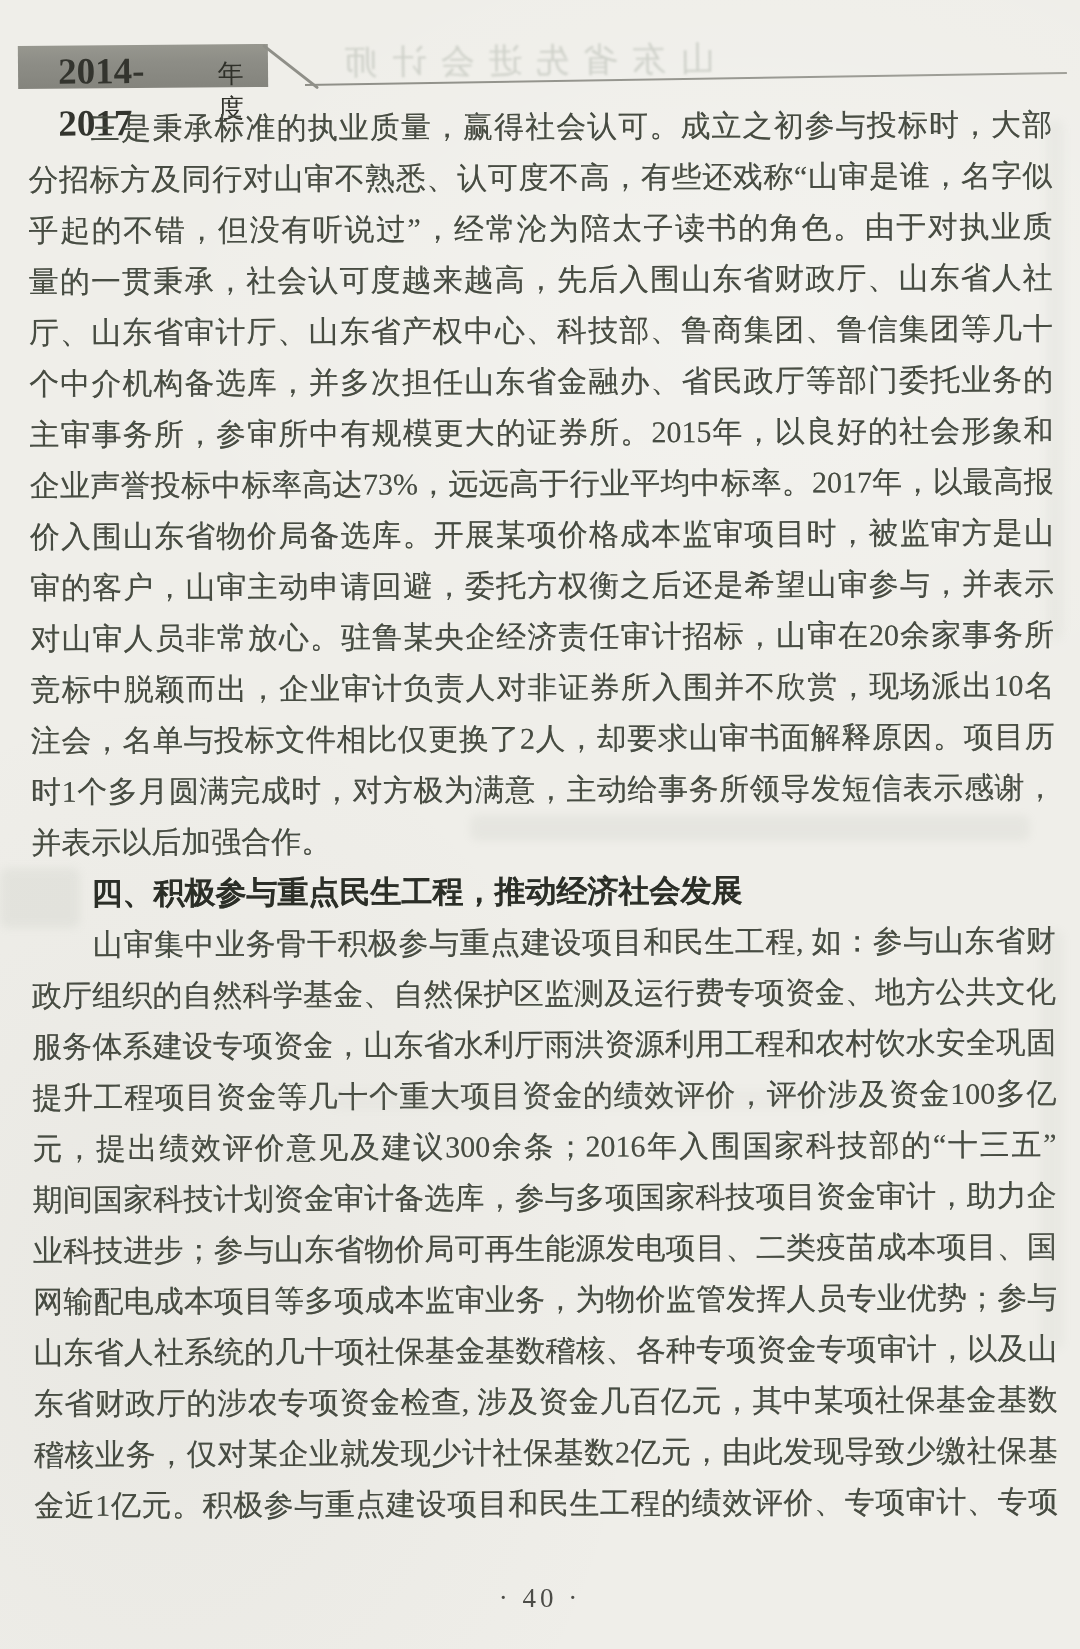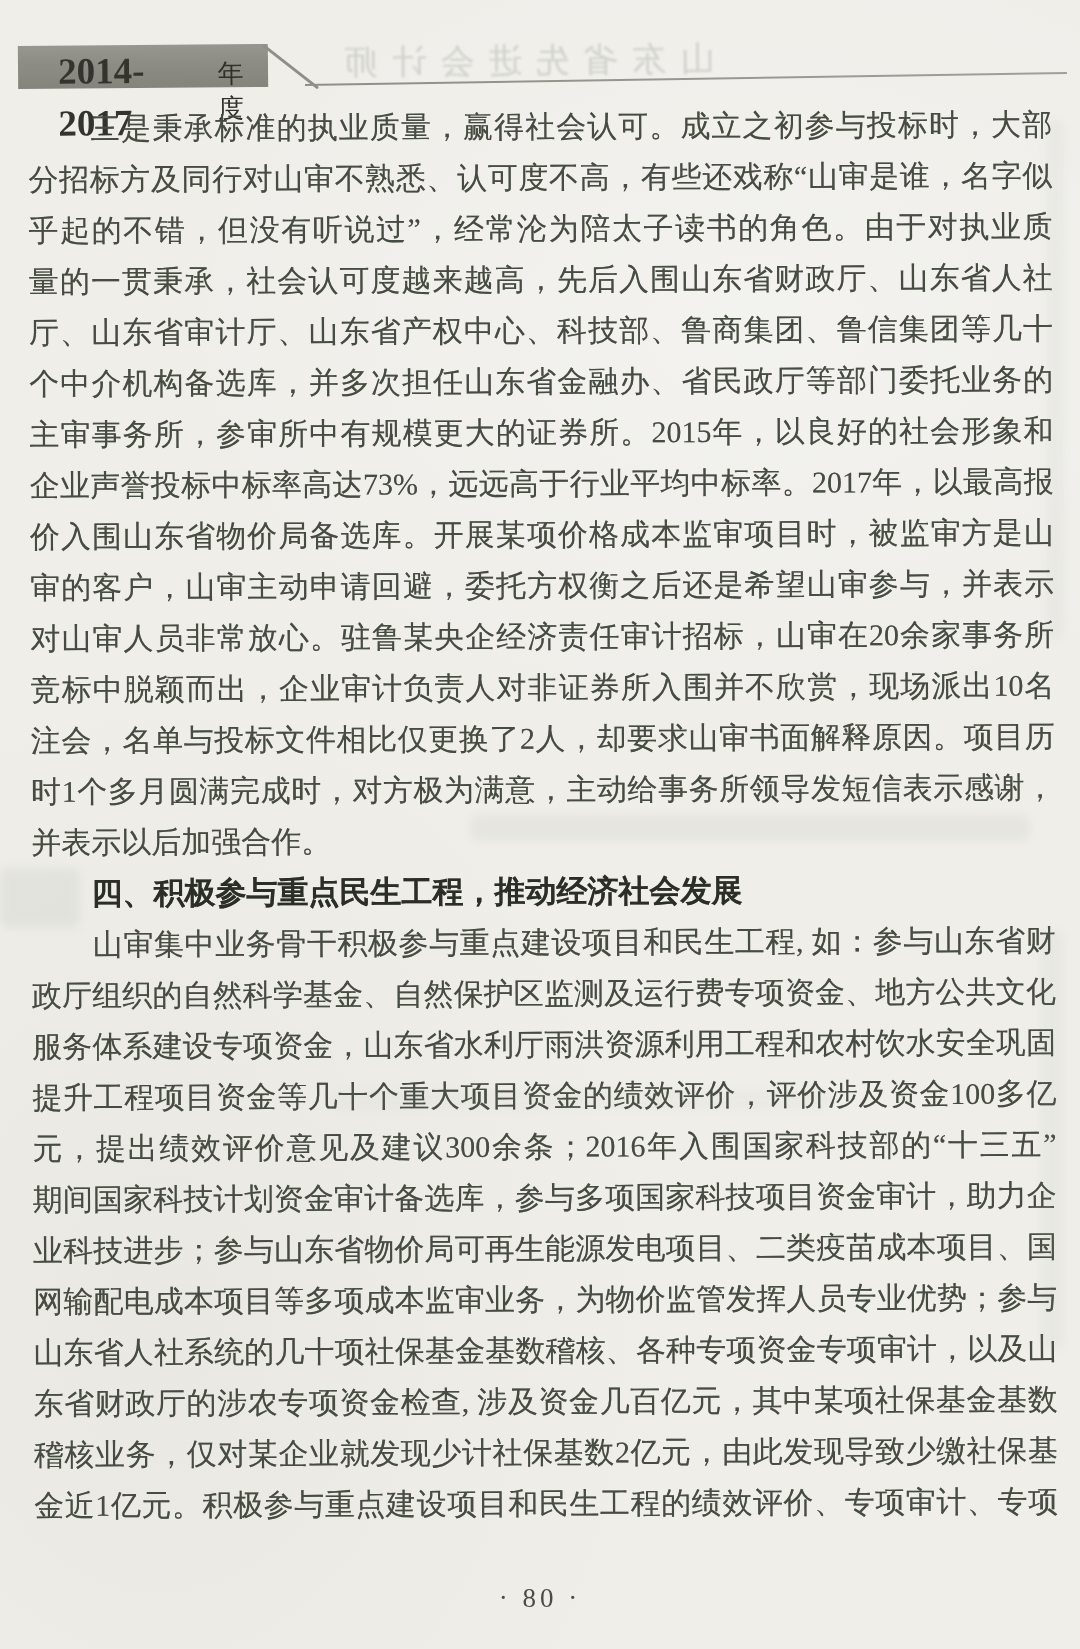--- a/index.html
+++ b/index.html
@@ -134,15 +134,15 @@
         <div class="text-line">金近1亿元。积极参与重点建设项目和民生工程的绩效评价、专项审计、专项</div>
       </div>
   </div>
 
   <div class="artifact a1"></div>
   <div class="artifact a2"></div>
   <div class="artifact a3"></div>
   <div class="artifact a4"></div>
   <div class="artifact a5"></div>
 
-  <div class="footer">· 80 ·</div>
+  <div class="footer">· 40 ·</div>
 
 </div>
 
 </body></html>

